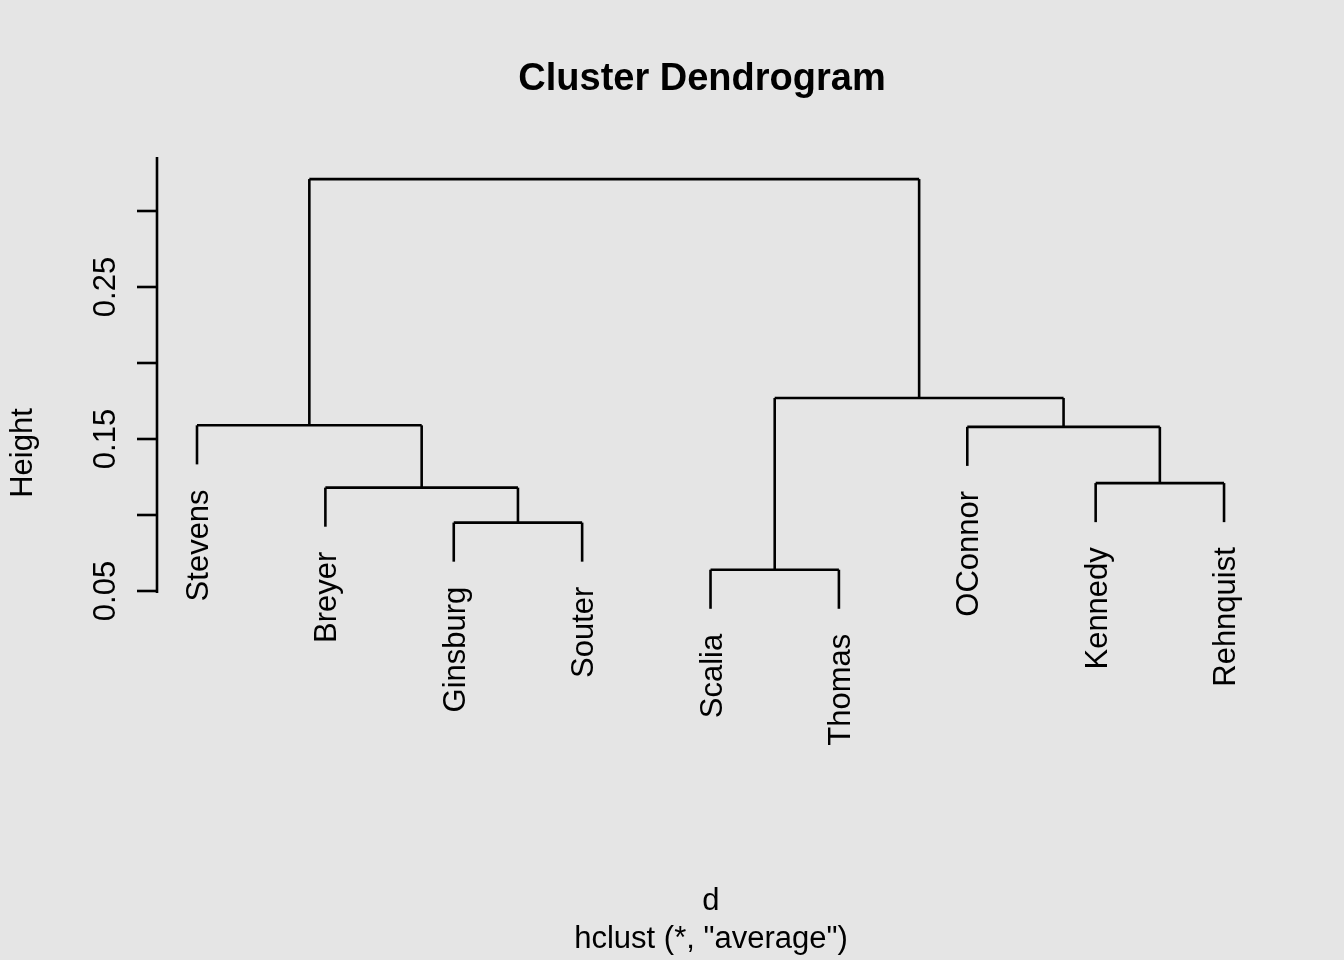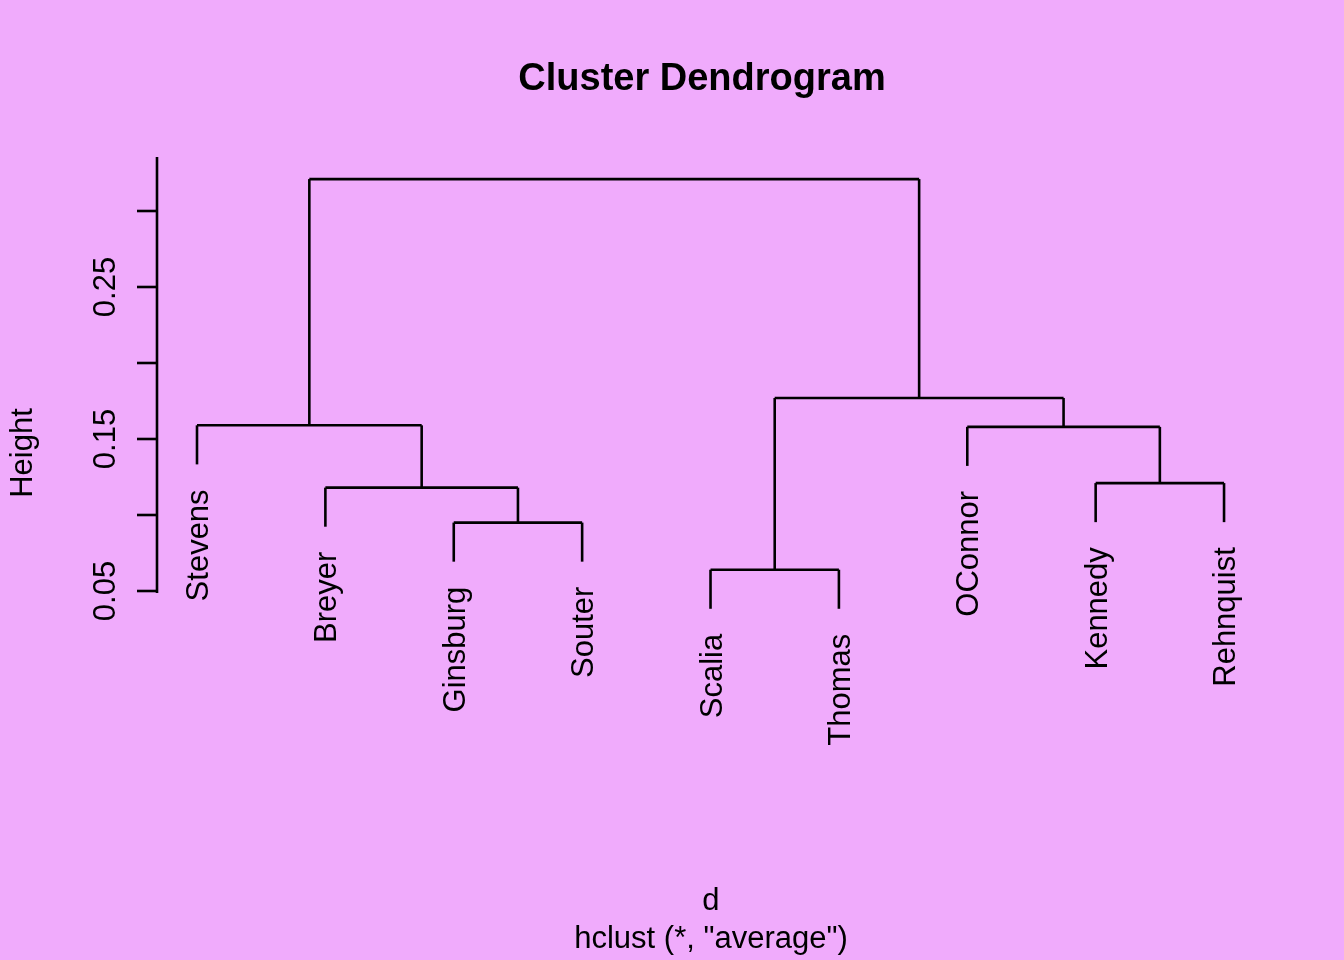--- a/index.html
+++ b/index.html
@@ -4,21 +4,21 @@
 <style>
   html, body {
     margin: 0;
     padding: 0;
     background: #ffffff;
   }
   #figure {
     position: relative;
     width: 1344px;
     height: 960px;
-    background: #f0abfc;
+    background: #e5e5e5;
     overflow: hidden;
     font-family: "Liberation Sans", sans-serif;
     color: #000000;
   }
   #plot-title {
     position: absolute;
     top: 55px;
     left: 702px;
     transform: translateX(-50%);
     font-size: 38px;

